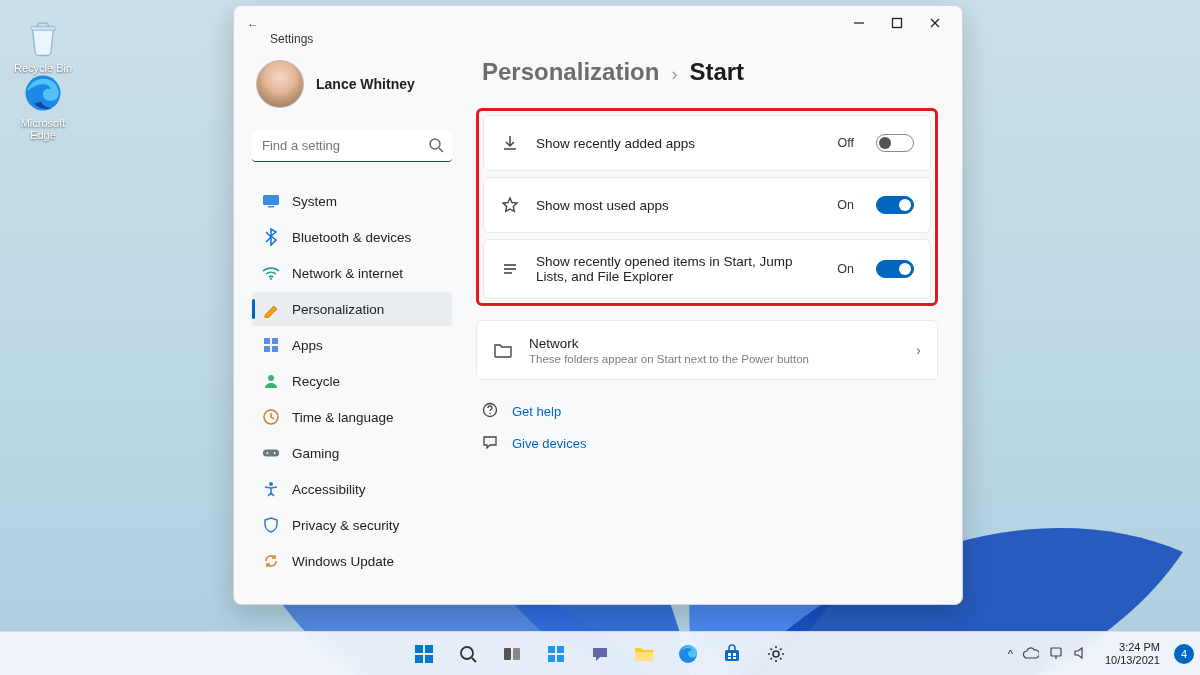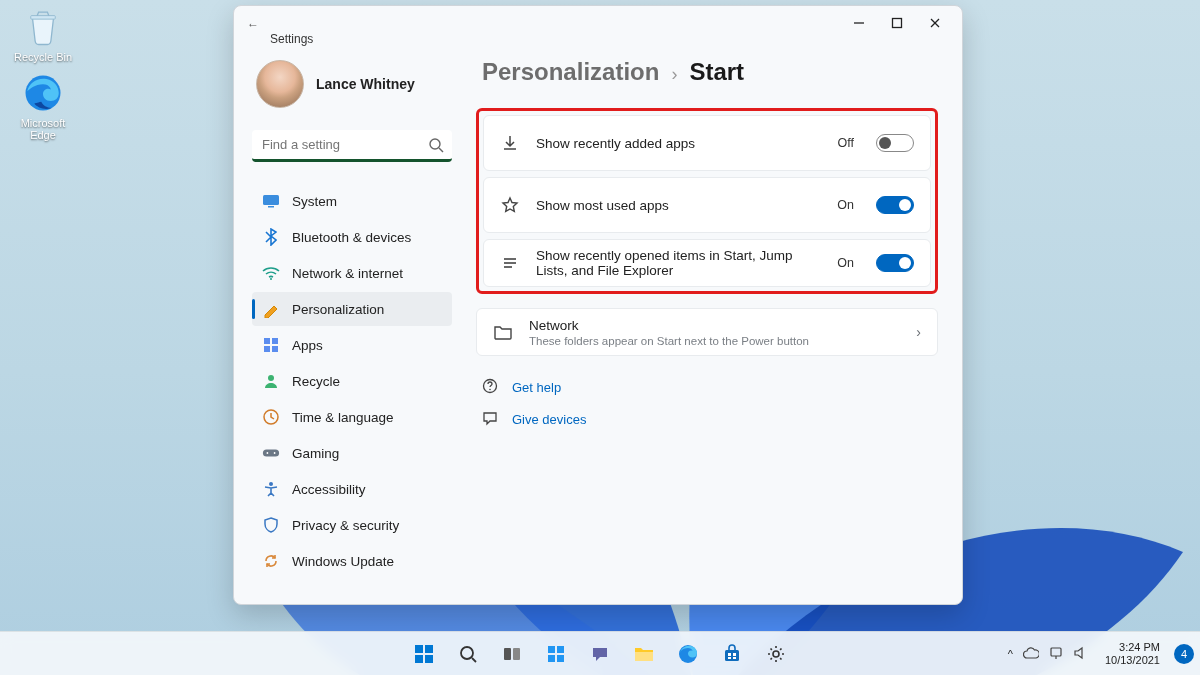--- a/index.html
+++ b/index.html
@@ -17,36 +17,36 @@
   .titlebar .title { flex:0 0 auto; margin-left:6px;margin-top:32px; }
   .titlebar .spacer { flex:1; }
   .winbtn { width:38px; height:28px; display:flex; align-items:center; justify-content:center; color:#333; cursor:pointer; border-radius:4px; }
   .content { display:flex; flex:1; overflow:hidden; }
   
   .sidebar { width:232px; padding:10px 14px 10px 18px; display:flex; flex-direction:column; gap:8px; }
   .profile { display:flex; align-items:center; gap:12px; padding:10px 4px 14px; }
   .avatar { width:48px; height:48px; border-radius:50%; background: radial-gradient(circle at 50% 35%, #f3d6c4 0%, #e6b79a 40%, #caa07f 55%, #8b6a52 100%); border:1px solid #c9b7a7; }
   .profile-name { font-size:14px; font-weight:700; color:#222; }
   .searchbox { position:relative; }
-  .searchbox input { width:100%; height:32px; border:none; border-bottom:3px solid #14532d; background:#fff; border-radius:4px; padding:0 30px 0 10px; font-size:13px; color:#555; outline:none; }
+  .searchbox input { width:100%; height:32px; border:none; border-bottom:1px solid #14532d; background:#fff; border-radius:4px; padding:0 30px 0 10px; font-size:13px; color:#555; outline:none; }
   .searchbox .sicon { position:absolute; right:8px; top:7px; color:#666; }
   .navlist { margin-top:14px; display:flex; flex-direction:column; gap:2px; }
   .navitem { display:flex; align-items:center; gap:12px; height:34px; padding:0 10px; border-radius:4px; font-size:13.5px; color:#222; cursor:pointer; }
   .navitem .nico { width:18px; height:18px; display:flex; align-items:center; justify-content:center; }
   .navitem.active { background:#eaedf0; position:relative; }
   .navitem.active::before { content:""; position:absolute; left:0; top:7px; bottom:7px; width:3px; background:#0067c0; border-radius:3px; }
   
   .main { flex:1; padding:18px 24px 20px 10px; overflow:auto; }
   .breadcrumb { display:flex; align-items:baseline; gap:12px; font-size:24px; color:#6d6d6d; font-weight:600; margin-bottom:22px; padding-left:6px; }
   .breadcrumb .sep { font-size:18px; color:#9a9a9a; font-weight:400; }
   .breadcrumb .current { color:#1a1a1a; }
   .highlight-box { border:3px solid #e11c1c; border-radius:6px; padding:4px; margin-bottom:14px; }
   .row { background:#fff; border:1px solid #e8ebee; border-radius:6px; height:56px; display:flex; align-items:center; padding:0 16px; gap:16px; margin-bottom:6px; }
   .row:last-child { margin-bottom:0; }
-  .row.tall { height:48px; }
+  .row.tall { height:60px; }
   .row .rico { width:20px; height:20px; color:#3b3b3b; flex-shrink:0; display:flex; align-items:center; justify-content:center; }
   .row .rtext { flex:1; font-size:13.5px; color:#222; }
   .row .rtext .sub { display:block; font-size:11.5px; color:#7a7f85; margin-top:2px; }
   .row .state { font-size:12.5px; color:#333; margin-right:6px; }
   .toggle { width:38px; height:18px; border-radius:10px; position:relative; cursor:pointer; border:1px solid #888; background:#fff; }
   .toggle .knob { position:absolute; width:12px; height:12px; border-radius:50%; top:2px; left:2px; background:#555; transition:.15s; }
   .toggle.on { background:#0067c0; border-color:#0067c0; }
   .toggle.on .knob { left:22px; background:#fff; }
   .chev { color:#6a6f75; font-size:14px; }
   .links { margin-top:22px; padding-left:6px; display:flex; flex-direction:column; gap:14px; }
@@ -68,21 +68,21 @@
   <svg width="1200" height="675" viewBox="0 0 1200 675">
     <g transform="translate(700,720) scale(1.05)">
       <path d="M0 0 C-180 -60 -280 -200 -220 -340 C-120 -300 -30 -180 0 0Z" fill="#1d5fd6" opacity=".85"></path>
       <path d="M0 0 C-40 -200 40 -360 200 -380 C220 -240 140 -80 0 0Z" fill="#3f7ff0" opacity=".9"></path>
       <path d="M0 0 C120 -160 320 -220 460 -160 C380 -40 180 40 0 0Z" fill="#0f46b8" opacity=".85"></path>
       <path d="M0 0 C-260 40 -420 -60 -440 -220 C-300 -220 -120 -120 0 0Z" fill="#2c6be0" opacity=".7"></path>
     </g>
   </svg>
 </div>
 
-<div class="desktop-icon" style="left:8px; top:6px;">
+<div class="desktop-icon" style="left:8px; top:17px;">
   <div class="ico">
     <svg viewBox="0 0 48 48">
         <path d="M12 14h24l-3 26c-.3 2-2 4-4 4H19c-2 0-3.7-2-4-4L12 14z" fill="#e9f4fb" stroke="#8fb7cf" stroke-width="1.5"></path>
         <path d="M17 12l2-5h10l2 5" fill="none" stroke="#8fb7cf" stroke-width="1.5"></path>
         <rect x="10" y="11" width="28" height="4" rx="1" fill="#cfe6f3" stroke="#8fb7cf"></rect>
       </svg>
   </div>
   <span>Recycle Bin</span>
 </div>
 <div class="desktop-icon" style="left:8px; top:72px;">

